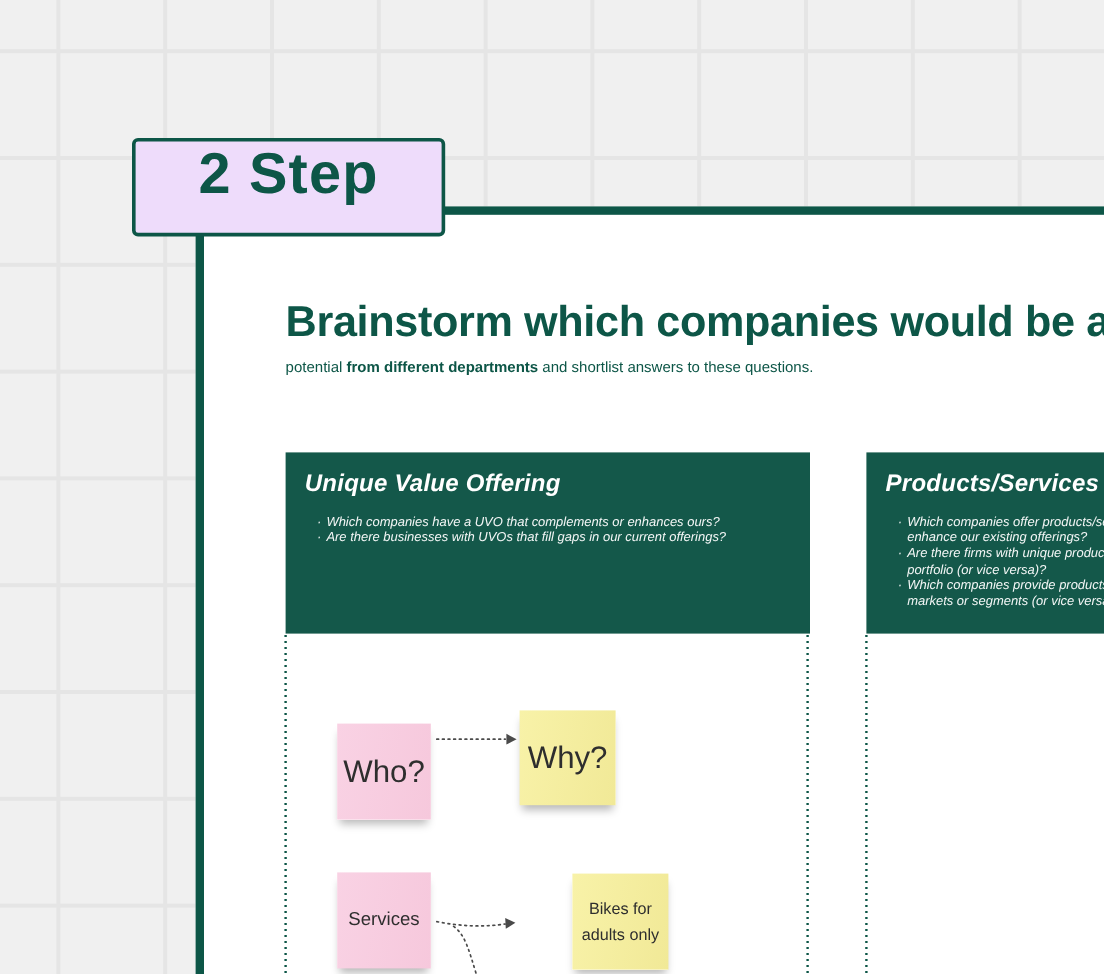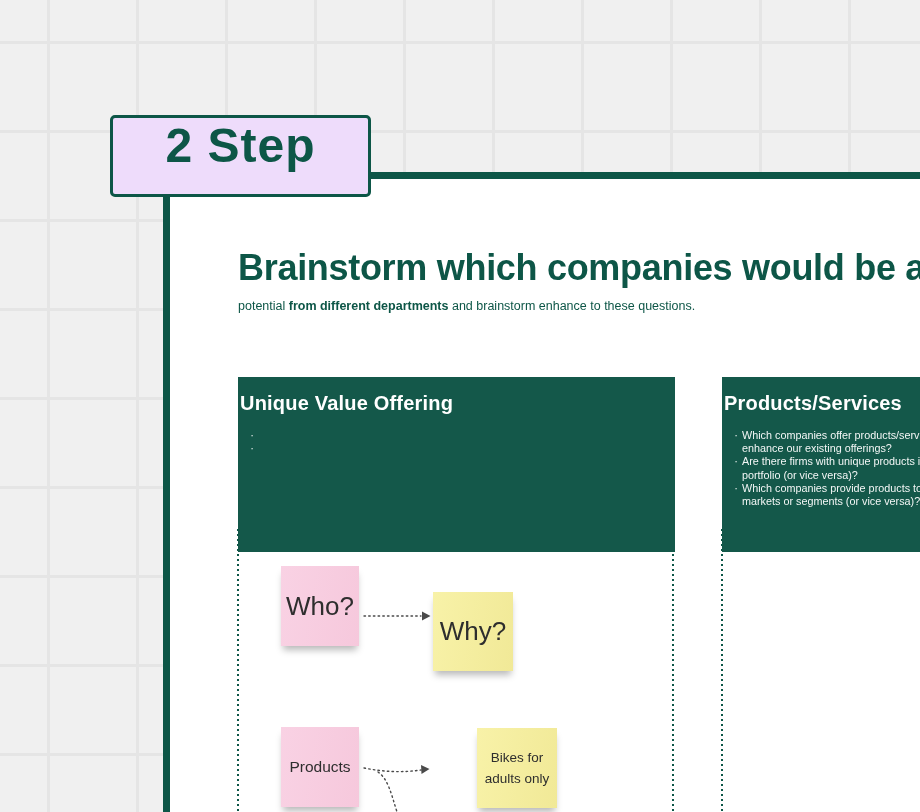--- a/index.html
+++ b/index.html
@@ -27,22 +27,22 @@
 
   
   .title{position:absolute;left:238px;top:247px;font-size:36px;font-weight:bold;
     color:#0d5647;white-space:nowrap;letter-spacing:-0.3px;z-index:2;}
   .subtitle{position:absolute;left:238px;top:298px;font-size:12.5px;line-height:16.5px;
     color:#0d5647;z-index:2;}
   .subtitle .ln{white-space:nowrap;}
   .subtitle b{font-weight:bold;}
 
   
-  .card{position:absolute;top:377px;height:175px;background:#14584a;
-    color:#ffffff;box-sizing:border-box;padding:15px 2px;z-index:2;}
+  .card{position:absolute;top:377px;height:151px;background:#14584a;
+    color:#ffffff;box-sizing:border-box;padding:15px 16px;z-index:2;font-style:italic;}
   .card.left{left:238px;width:437px;}
   .card.right{left:722px;width:437px;}
   .card h2{margin:0;font-size:20px;font-weight:bold;letter-spacing:0.2px;}
   .card .bullets{margin-top:14px;}
   .bullet-item{display:flex;margin:0 0 0 6px;}
   .bullet-item .dot{width:12px;flex:0 0 12px;font-size:11px;line-height:13.2px;
     color:rgba(255,255,255,0.9);text-align:center;}
   .bullet-item .lines{font-size:10.8px;line-height:13.2px;color:rgba(255,255,255,0.95);}
   .bullet-item .lines div{white-space:nowrap;}
 
@@ -52,21 +52,21 @@
   .dotline.a{left:237px;}
   .dotline.b{left:672px;}
   .dotline.c{left:721px;}
 
   
   .sticky{position:absolute;display:flex;align-items:center;justify-content:center;
     text-align:center;color:#2e2e2e;z-index:3;
     box-shadow:0 6px 7px -2px rgba(0,0,0,0.28);}
   .sticky.pink{background:linear-gradient(100deg,#f9d2e4 0%,#f6c8dc 100%);}
   .sticky.yellow{background:linear-gradient(100deg,#f8f2a8 0%,#f1e997 100%);}
-  .sticky.who{left:281px;top:566px;width:78px;height:80px;font-size:26px;}
+  .sticky.who{left:281px;top:603px;width:78px;height:80px;font-size:26px;}
   .sticky.why{left:433px;top:577px;width:80px;height:79px;font-size:26px;margin-top:15px;}
   .sticky.bigbikes{left:281px;top:727px;width:78px;height:80px;font-size:15.5px;}
   .sticky.bikes{left:433px;top:728px;width:80px;height:80px;font-size:13.5px;line-height:21px;margin-left:44px;}
   .sticky .txt{padding:2px 4px;}
 
   
   svg.connectors{position:absolute;left:0;top:0;width:920px;height:812px;
     z-index:4;pointer-events:none;}
 </style>
 </head>
@@ -76,31 +76,37 @@
 
   <div class="frame"></div>
 
   <div class="step-label">
     <span>2 Step</span>
   </div>
 
   <div class="title">Brainstorm which companies would be a good fit</div>
 
   <div class="subtitle">
-    <div class="ln"><span>potential </span><b>from different departments</b><span> and brainstorm enhance to these questions.</span></div>
+    <div class="ln"><span>potential </span><b>from different departments</b><span> and shortlist answers to these questions.</span></div>
   </div>
 
   <div class="card left">
     <h2>Unique Value Offering</h2>
     <div class="bullets">
       <div class="bullet-item">
         <span class="dot">·</span>
+        <div class="lines">
+            <div>Which companies have a UVO that complements or enhances ours?</div>
+          </div>
       </div>
       <div class="bullet-item">
         <span class="dot">·</span>
+        <div class="lines">
+            <div>Are there businesses with UVOs that fill gaps in our current offerings?</div>
+          </div>
       </div>
     </div>
   </div>
 
   <div class="card right">
     <h2>Products/Services</h2>
     <div class="bullets">
       <div class="bullet-item">
         <span class="dot">·</span>
         <div class="lines">
@@ -129,21 +135,21 @@
   <div class="dotline b"></div>
   <div class="dotline c"></div>
 
   <div class="sticky pink who">
     <span class="txt">Who?</span>
   </div>
   <div class="sticky yellow why">
     <span class="txt">Why?</span>
   </div>
   <div class="sticky pink bigbikes">
-    <span class="txt">Products</span>
+    <span class="txt">Services</span>
   </div>
   <div class="sticky yellow bikes">
     <span class="txt">Bikes for adults only</span>
   </div>
 
   <svg class="connectors" viewBox="0 0 920 812">
     <g stroke="#4a4a4a" stroke-width="1.4" fill="none" stroke-linecap="round" stroke-dasharray="1.5 3.2">
       <path d="M364 616 L421 616"></path>
       <path d="M364 768 Q 394 774 421 770"></path>
       <path d="M378 772 C 388 779, 391 793, 397 812"></path>

